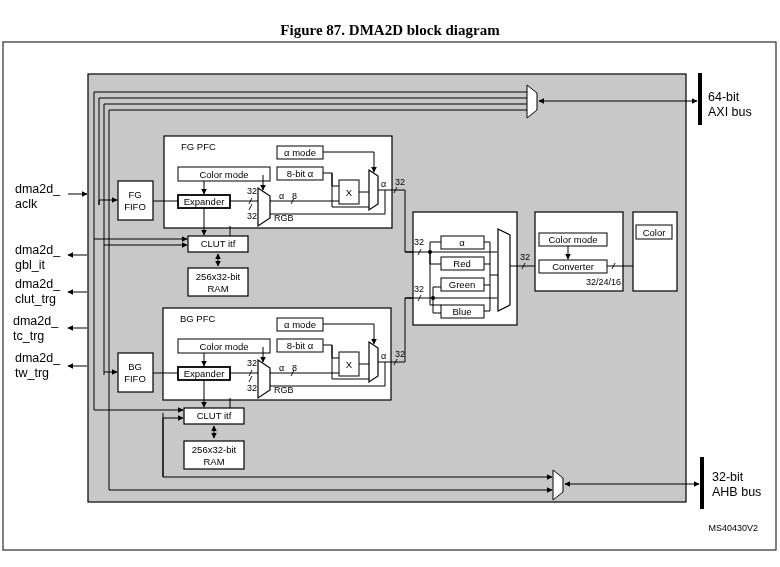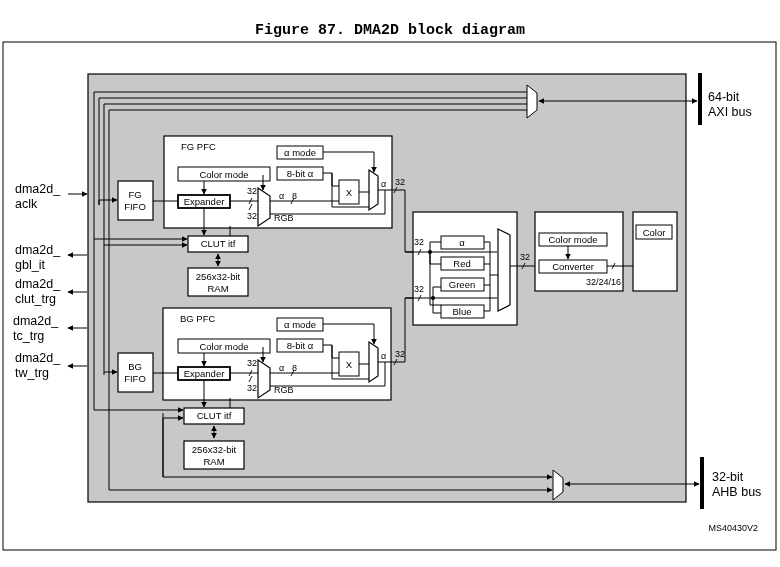--- a/index.html
+++ b/index.html
@@ -1,17 +1,17 @@
 <!DOCTYPE html>
 <html><head>
 <meta charset="utf-8">
 <style>
   html, body { margin: 0; padding: 0; background: #ffffff; }
   body { width: 780px; height: 567px; position: relative; overflow: hidden; font-family: "Liberation Sans", sans-serif; }
-  #figure-title { position: absolute; left: 0; top: 22px; width: 780px; text-align: center; font-weight: bold; font-size: 15px; color: #000; font-family: Liberation Mono, monospace; }
+  #figure-title { position: absolute; left: 0; top: 22px; width: 780px; text-align: center; font-weight: bold; font-size: 15px; color: #000; font-family: Liberation Serif, serif; }
   svg { position: absolute; left: 0; top: 0; }
   svg text { font-family: "Liberation Sans", sans-serif; fill: #000; }
   .lbl { font-size: 12.5px; }
   .blk { font-size: 9.5px; }
   .sm { font-size: 9px; }
 </style>
 </head>
 <body>
 
 <div id="figure-title">Figure 87. DMA2D block diagram</div>

